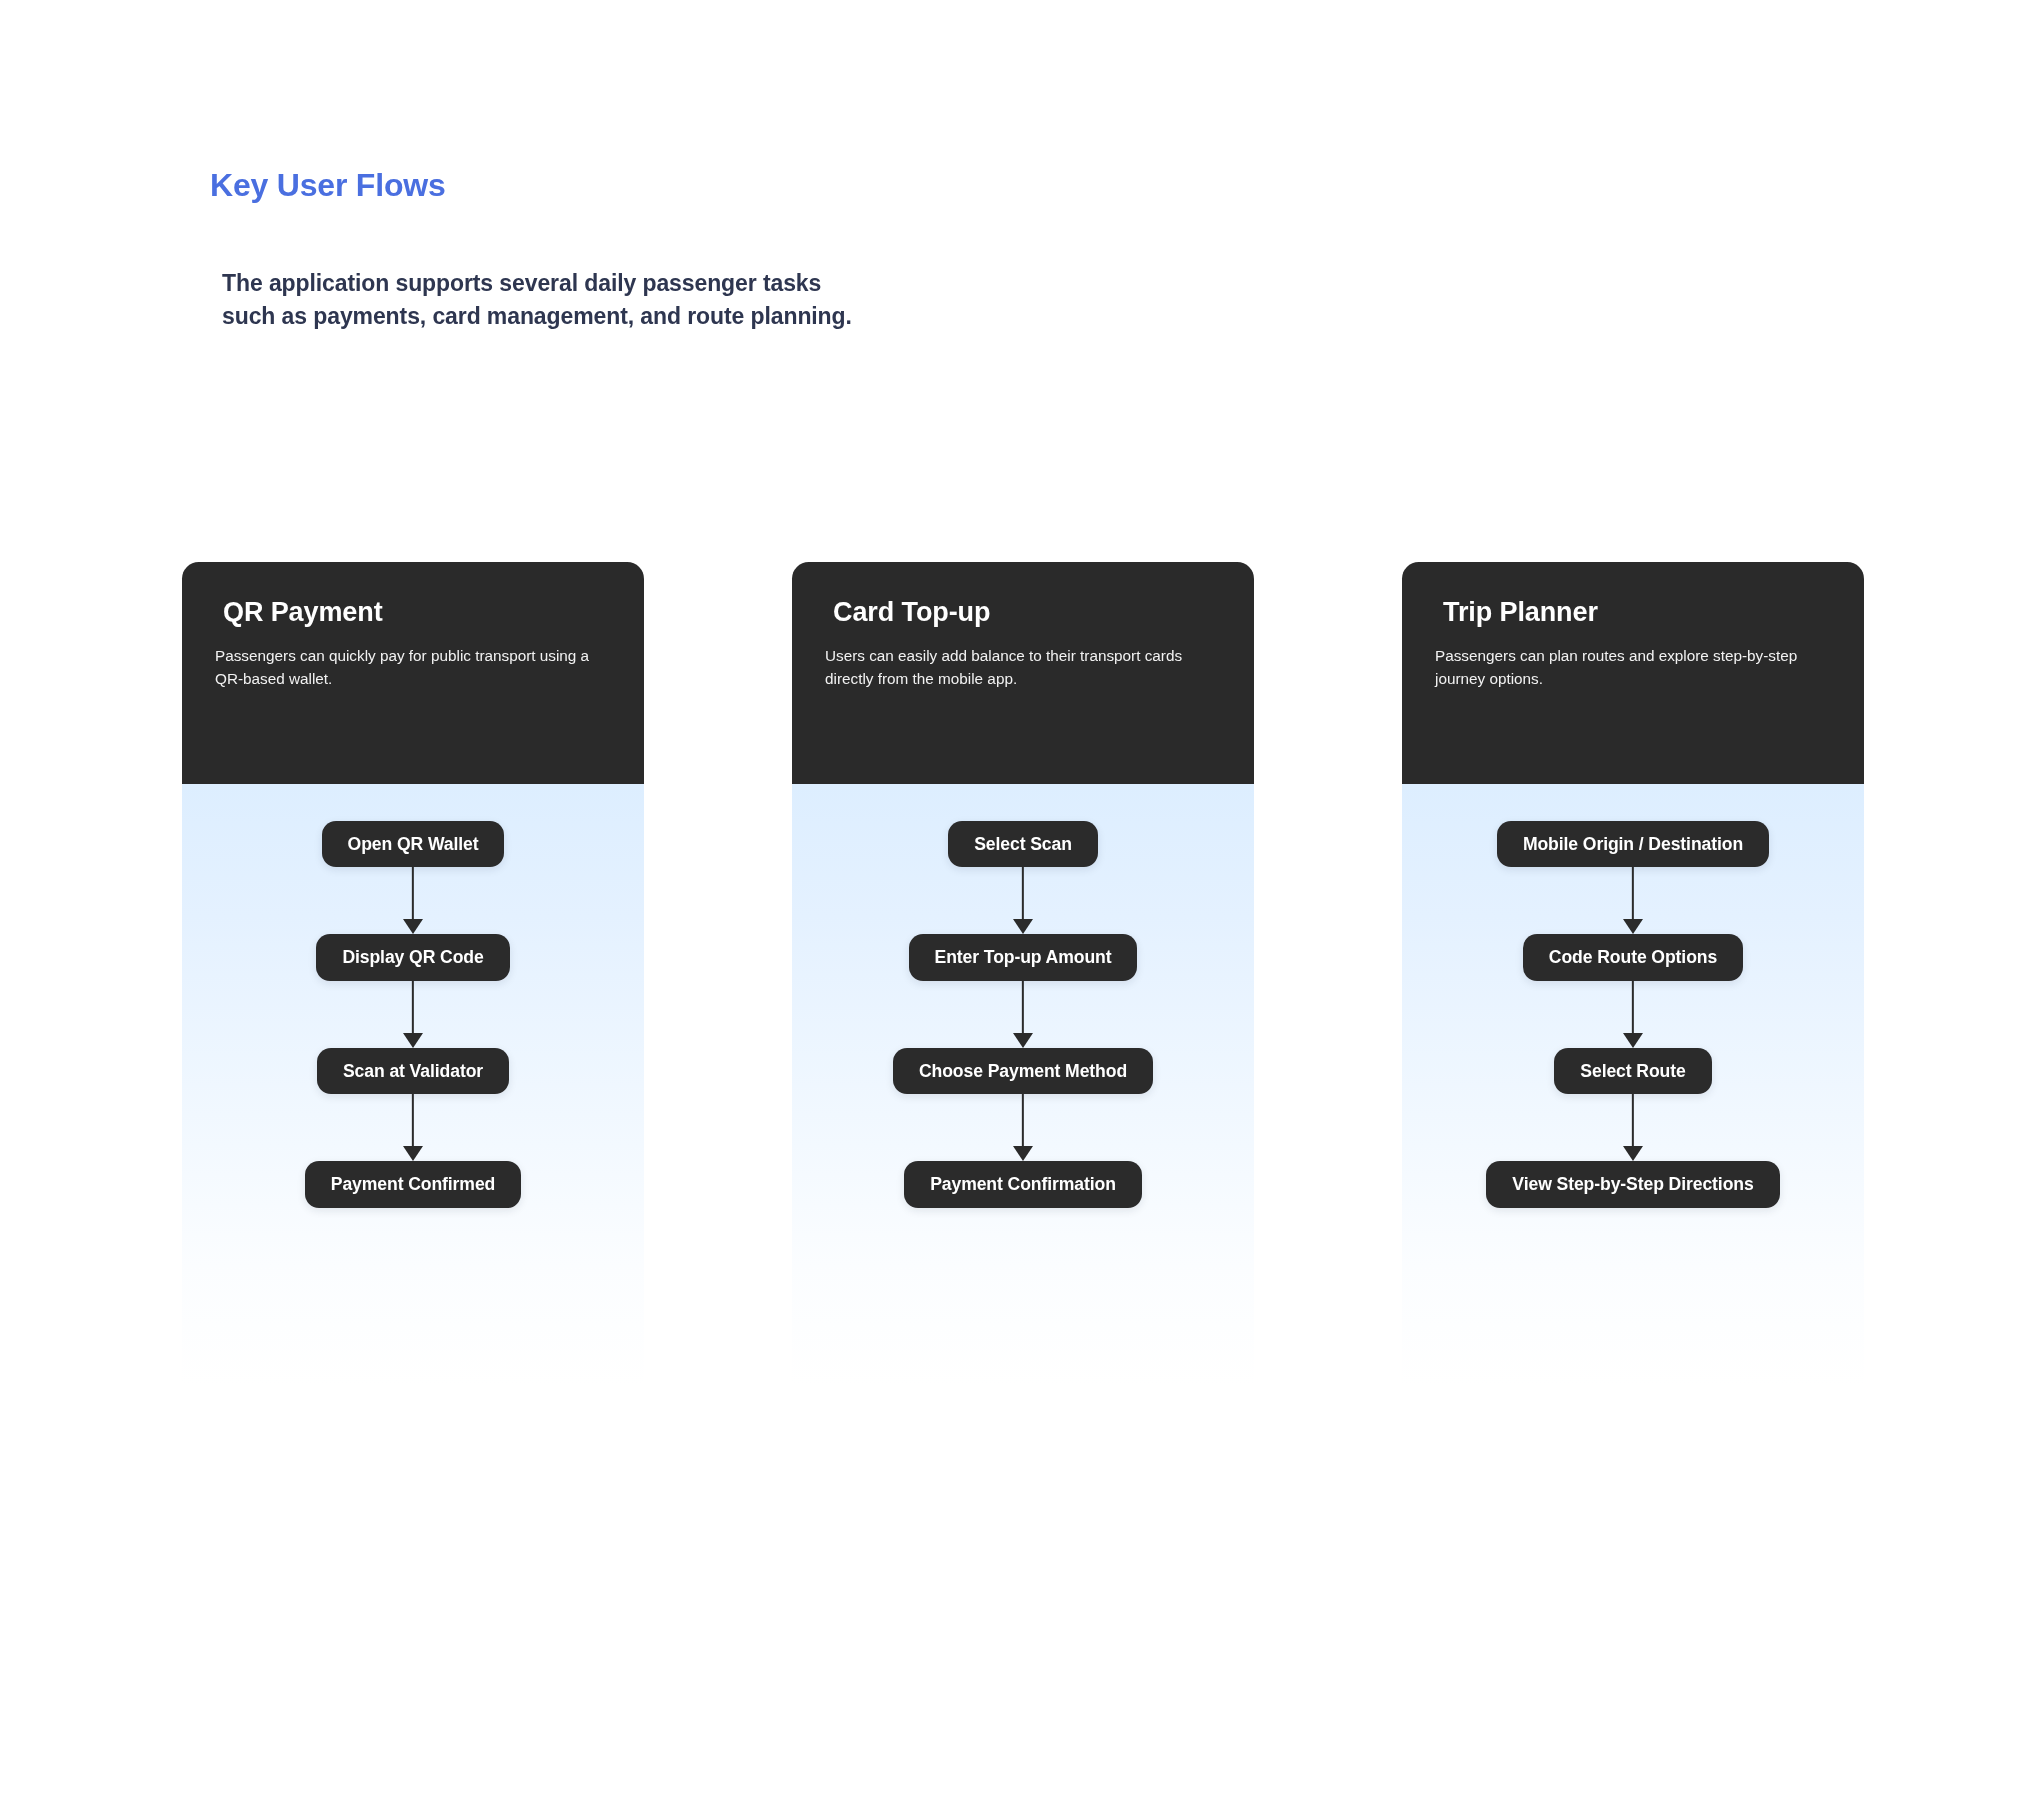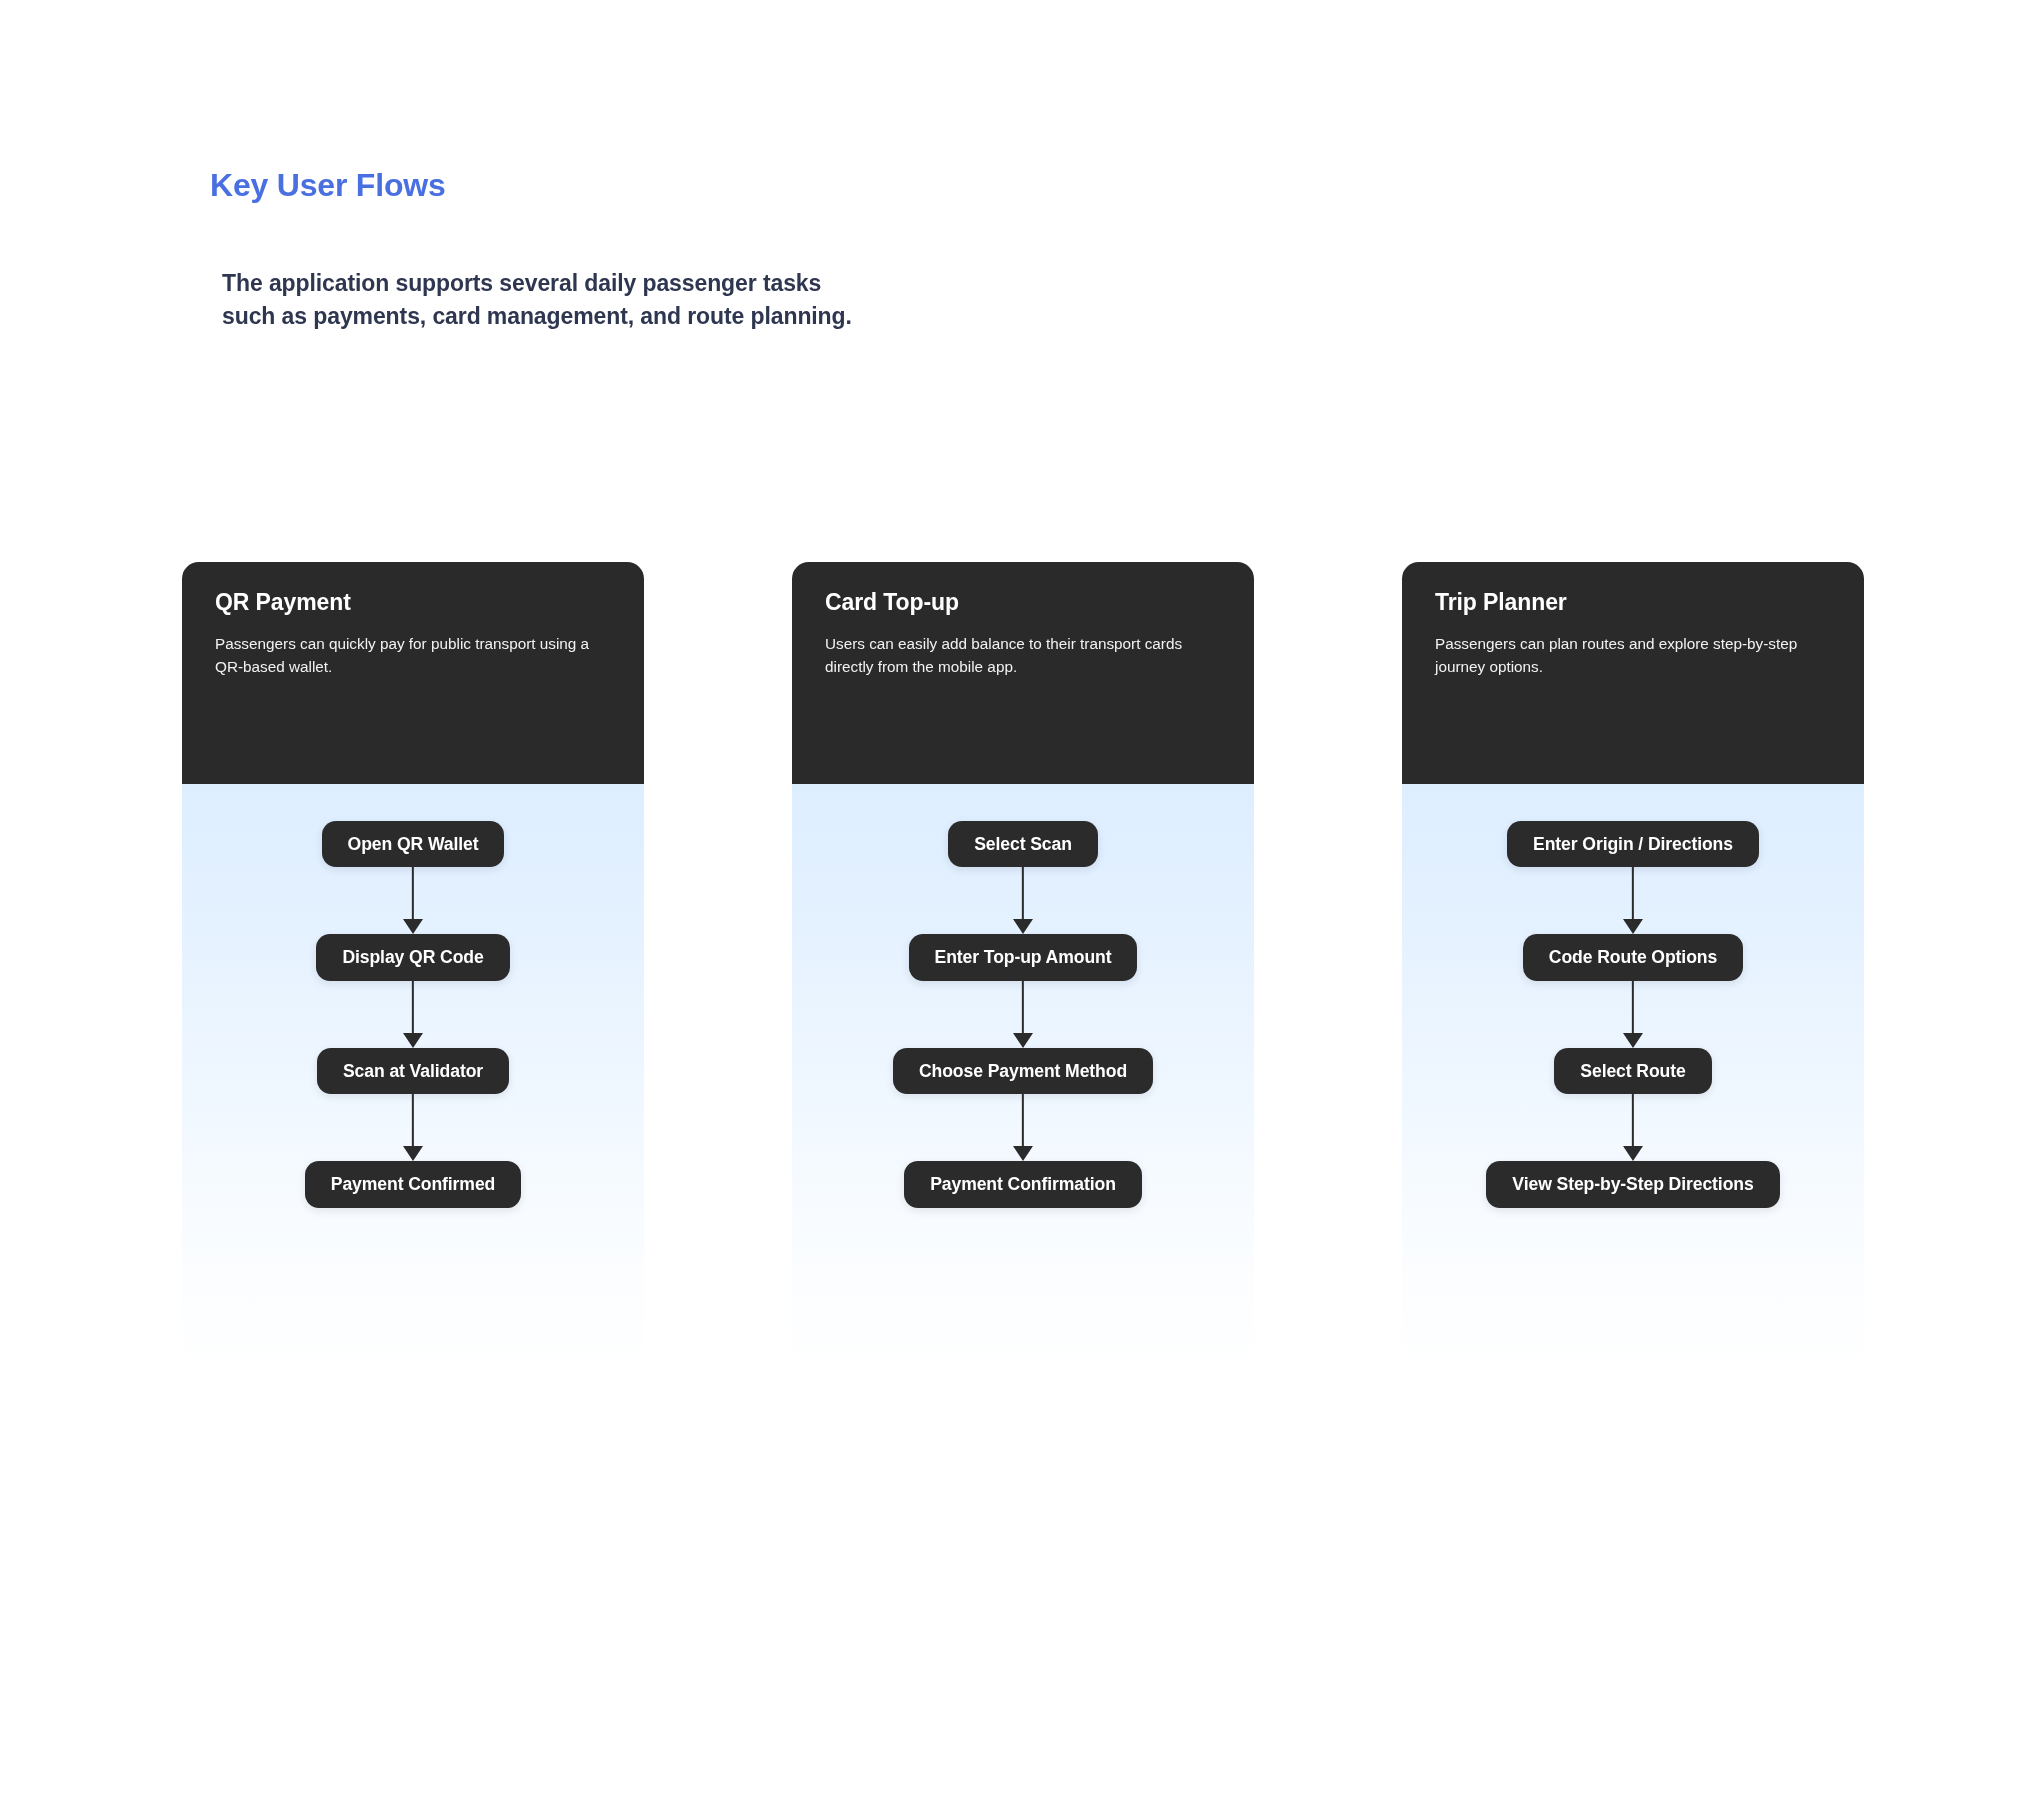--- a/index.html
+++ b/index.html
@@ -66,25 +66,25 @@
   .card-header {
     position: relative;
     background: #2a2a2a;
     border-radius: 16.7px 16.7px 0 0;
     height: 222px;
     box-sizing: border-box;
     padding: 28px 33px 0 33px;
   }
 
   .card-title {
-    font-size: 23px;
+    font-size: 27px;
     font-weight: 600;
     color: #ffffff;
     letter-spacing: -0.1px;
-    margin: 0;
+    margin: 8px;
     line-height: 1.1;
   }
 
   .card-desc {
     margin-top: 17.6px;
     font-size: 15.3px;
     font-weight: 400;
     color: #f2f2f2;
     line-height: 1.5;
     max-width: 389px;
@@ -229,21 +229,21 @@
       </div>
     </div>
 
     <div class="flow-card">
       <div class="card-header">
         <div class="card-title">Trip Planner</div>
         <div class="card-desc">Passengers can plan routes and explore step-by-step journey options.</div>
       </div>
       <div class="card-body">
         <div class="flow-steps">
-          <div class="step-pill">Enter Origin / Directions</div>
+          <div class="step-pill">Mobile Origin / Destination</div>
           <div class="step-connector">
               <span class="line"></span>
               <span class="head"></span>
             </div>
           <div class="step-pill">Code Route Options</div>
           <div class="step-connector">
               <span class="line"></span>
               <span class="head"></span>
             </div>
           <div class="step-pill">Select Route</div>

